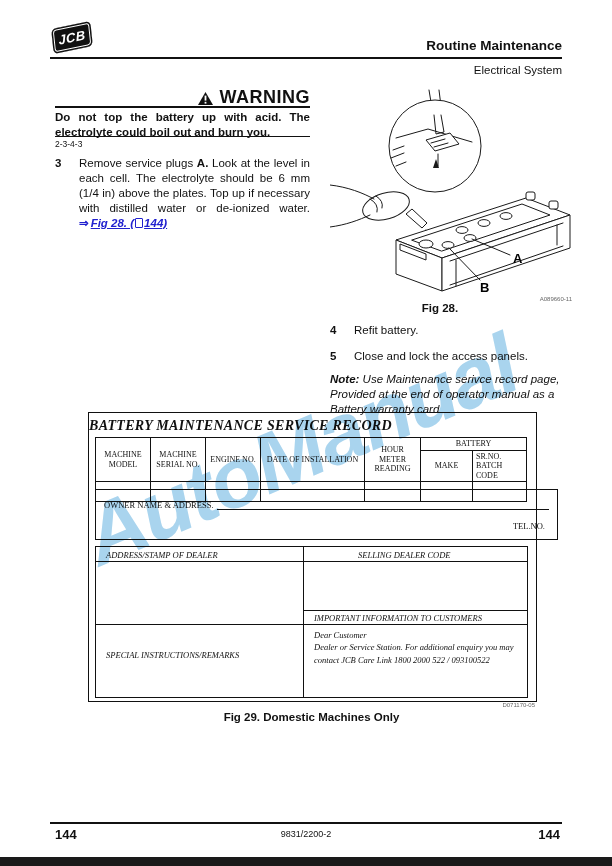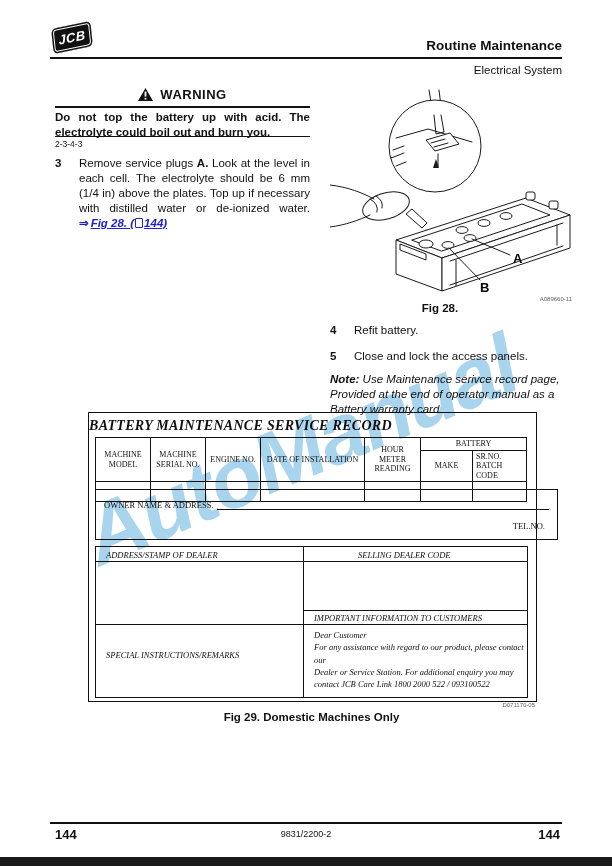--- a/index.html
+++ b/index.html
@@ -8,22 +8,22 @@
   
   .logo{position:absolute;left:52px;top:25px;width:40px;height:25px;background:#111;
         border-radius:5px;transform:rotate(-12deg) skewX(-6deg);
         display:flex;align-items:center;justify-content:center;box-shadow:inset 0 0 0 1.5px #111, inset 0 0 0 2.5px #fff;}
   .logo span{color:#fff;font-weight:bold;font-style:italic;font-size:13px;letter-spacing:.5px;}
   .hdr-title{position:absolute;left:50px;top:38px;width:512px;text-align:right;
              font-size:13.5px;font-weight:bold;}
   .hdr-rule{position:absolute;left:50px;top:57px;width:512px;height:2px;background:#111;}
   .hdr-sub{position:absolute;left:50px;top:64px;width:512px;text-align:right;font-size:11.5px;}
   
-  .warn-head{position:absolute;left:55px;top:87px;width:255px;text-align:center;
-             font-size:13px;font-weight:bold;letter-spacing:.5px;}
+  .warn-head{position:absolute;left:55px;top:87px;width:255px;text-align:right;
+             font-size:18px;font-weight:bold;letter-spacing:.5px;}
   .warn-head svg{vertical-align:-2px;margin-right:7px;}
   .rule{position:absolute;background:#111;height:1.5px;}
   .warn-text{position:absolute;left:55px;top:110px;width:255px;font-size:11.5px;font-weight:bold;
              line-height:1.28;text-align:justify;}
   .safety-code{position:absolute;left:55px;top:139px;font-size:8.5px;}
   .step{position:absolute;display:flex;font-size:11.5px;line-height:1.3;}
   .step .num{width:24px;font-weight:bold;flex:none;}
   .step .txt{flex:1;text-align:justify;}
   .figlink{color:#2020cf;font-weight:bold;font-style:italic;text-decoration:underline;white-space:nowrap;}
   .figlink .arrow{text-decoration:none;font-style:normal;display:inline-block;margin-right:2px;}
@@ -225,21 +225,20 @@
       <div class="hfull" style="top:14px;"></div>
       <div class="celllbl" style="left:10px;">ADDRESS/STAMP OF DEALER</div>
       <div class="celllbl" style="left:218px;padding-left:44px;">SELLING DEALER CODE</div>
       <div class="imp-row">
         <span>IMPORTANT INFORMATION TO CUSTOMERS</span>
       </div>
       <div class="hfull" style="top:77px;"></div>
       <div class="spec-lbl">SPECIAL INSTRUCTIONS/REMARKS</div>
       <div class="msg">
         <div>Dear Customer</div>
-        <div>For any assistance with regard to our product, please contact our</div>
         <div>Dealer or Service Station. For additional enquiry you may</div>
         <div>contact JCB Care Link 1800 2000 522 / 093100522</div>
       </div>
     </div>
   </div>
 
   <div class="fig-code" style="left:460px;top:702px;width:75px;text-align:right;">D071170-05</div>
   <div class="fig29-cap">Fig 29. Domestic Machines Only</div>
 
   <div class="ftr-rule"></div>

